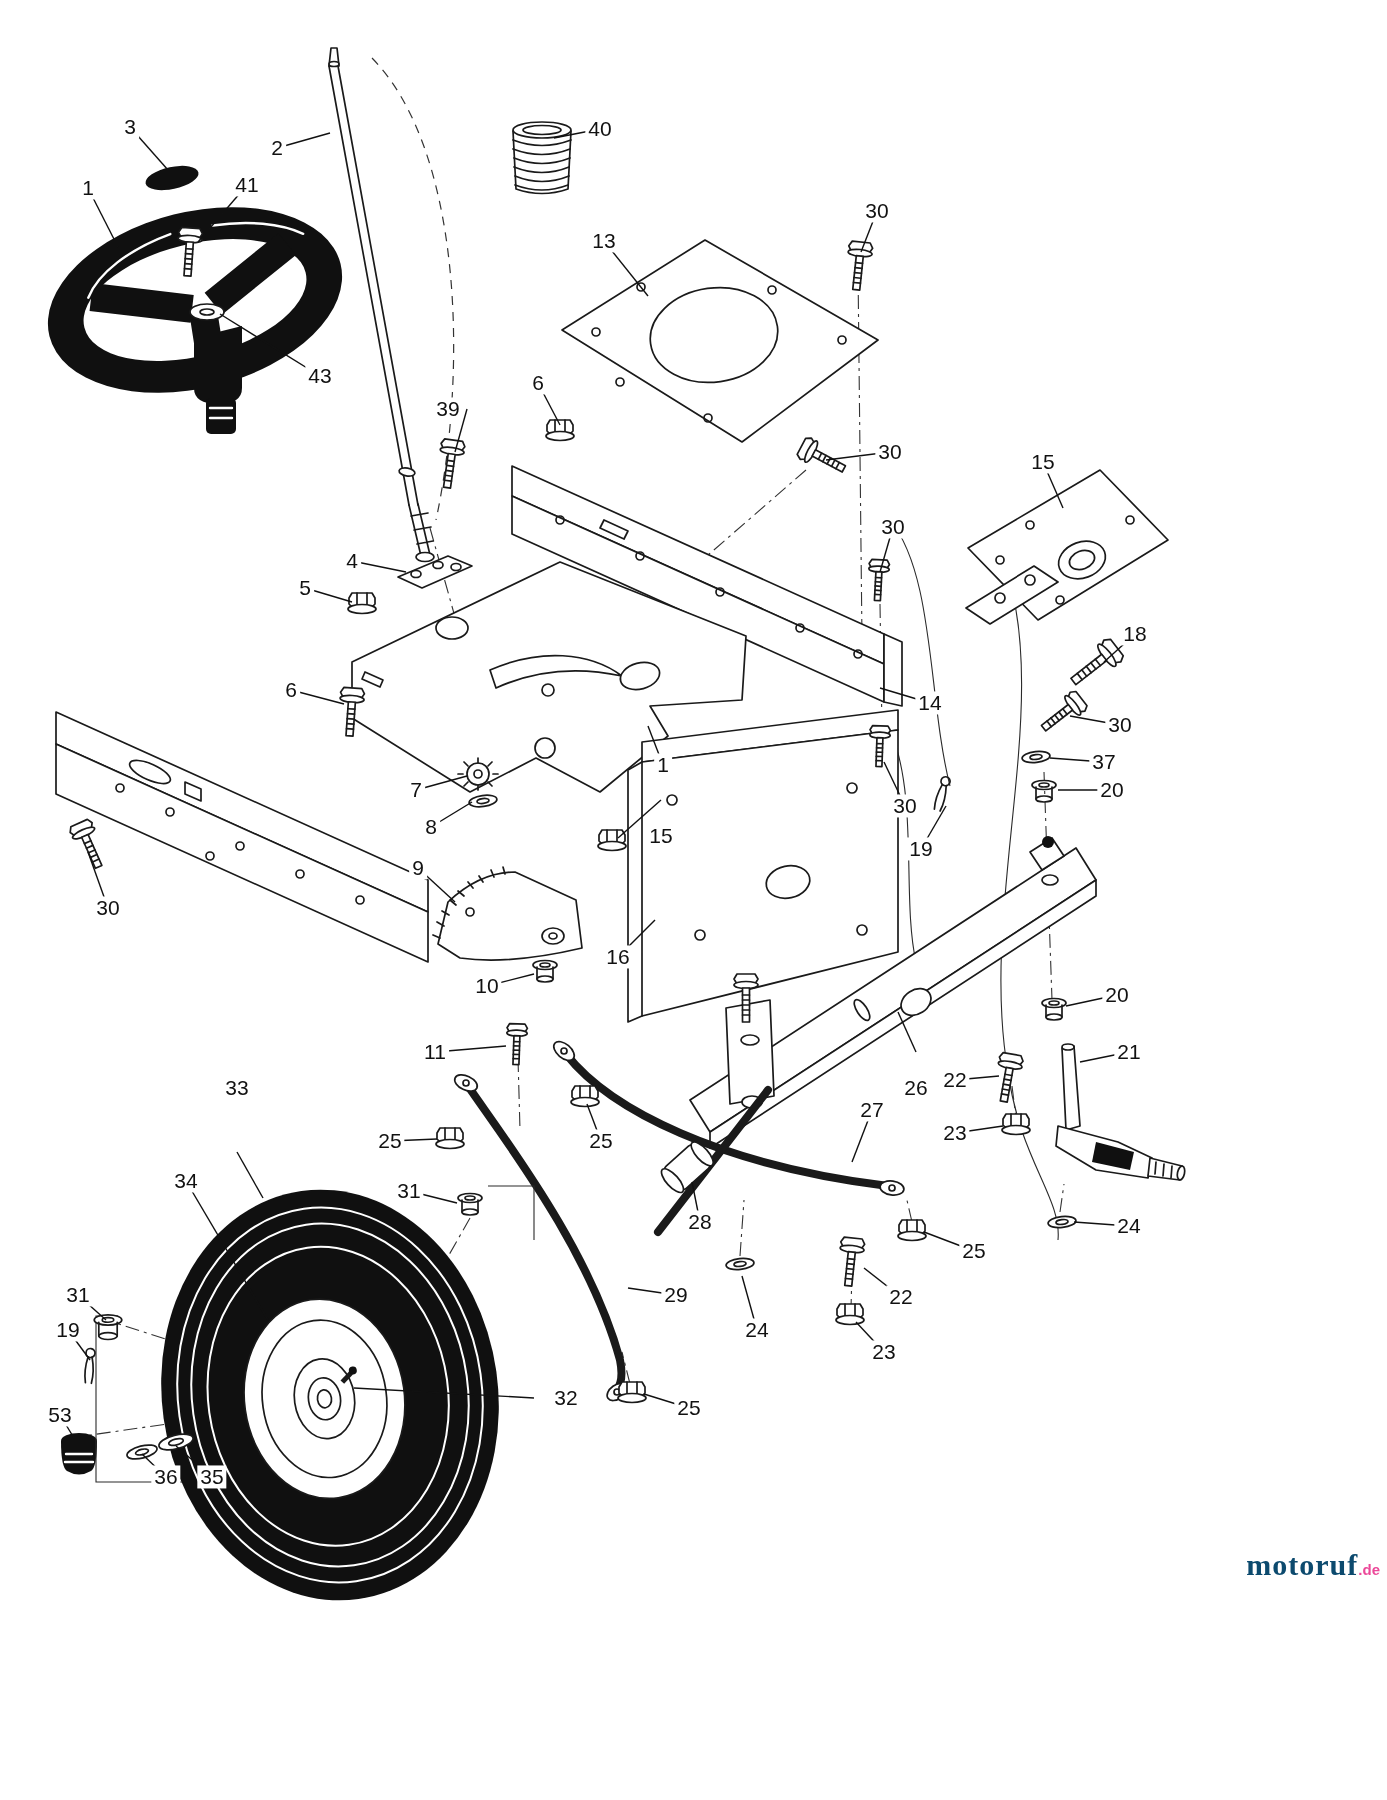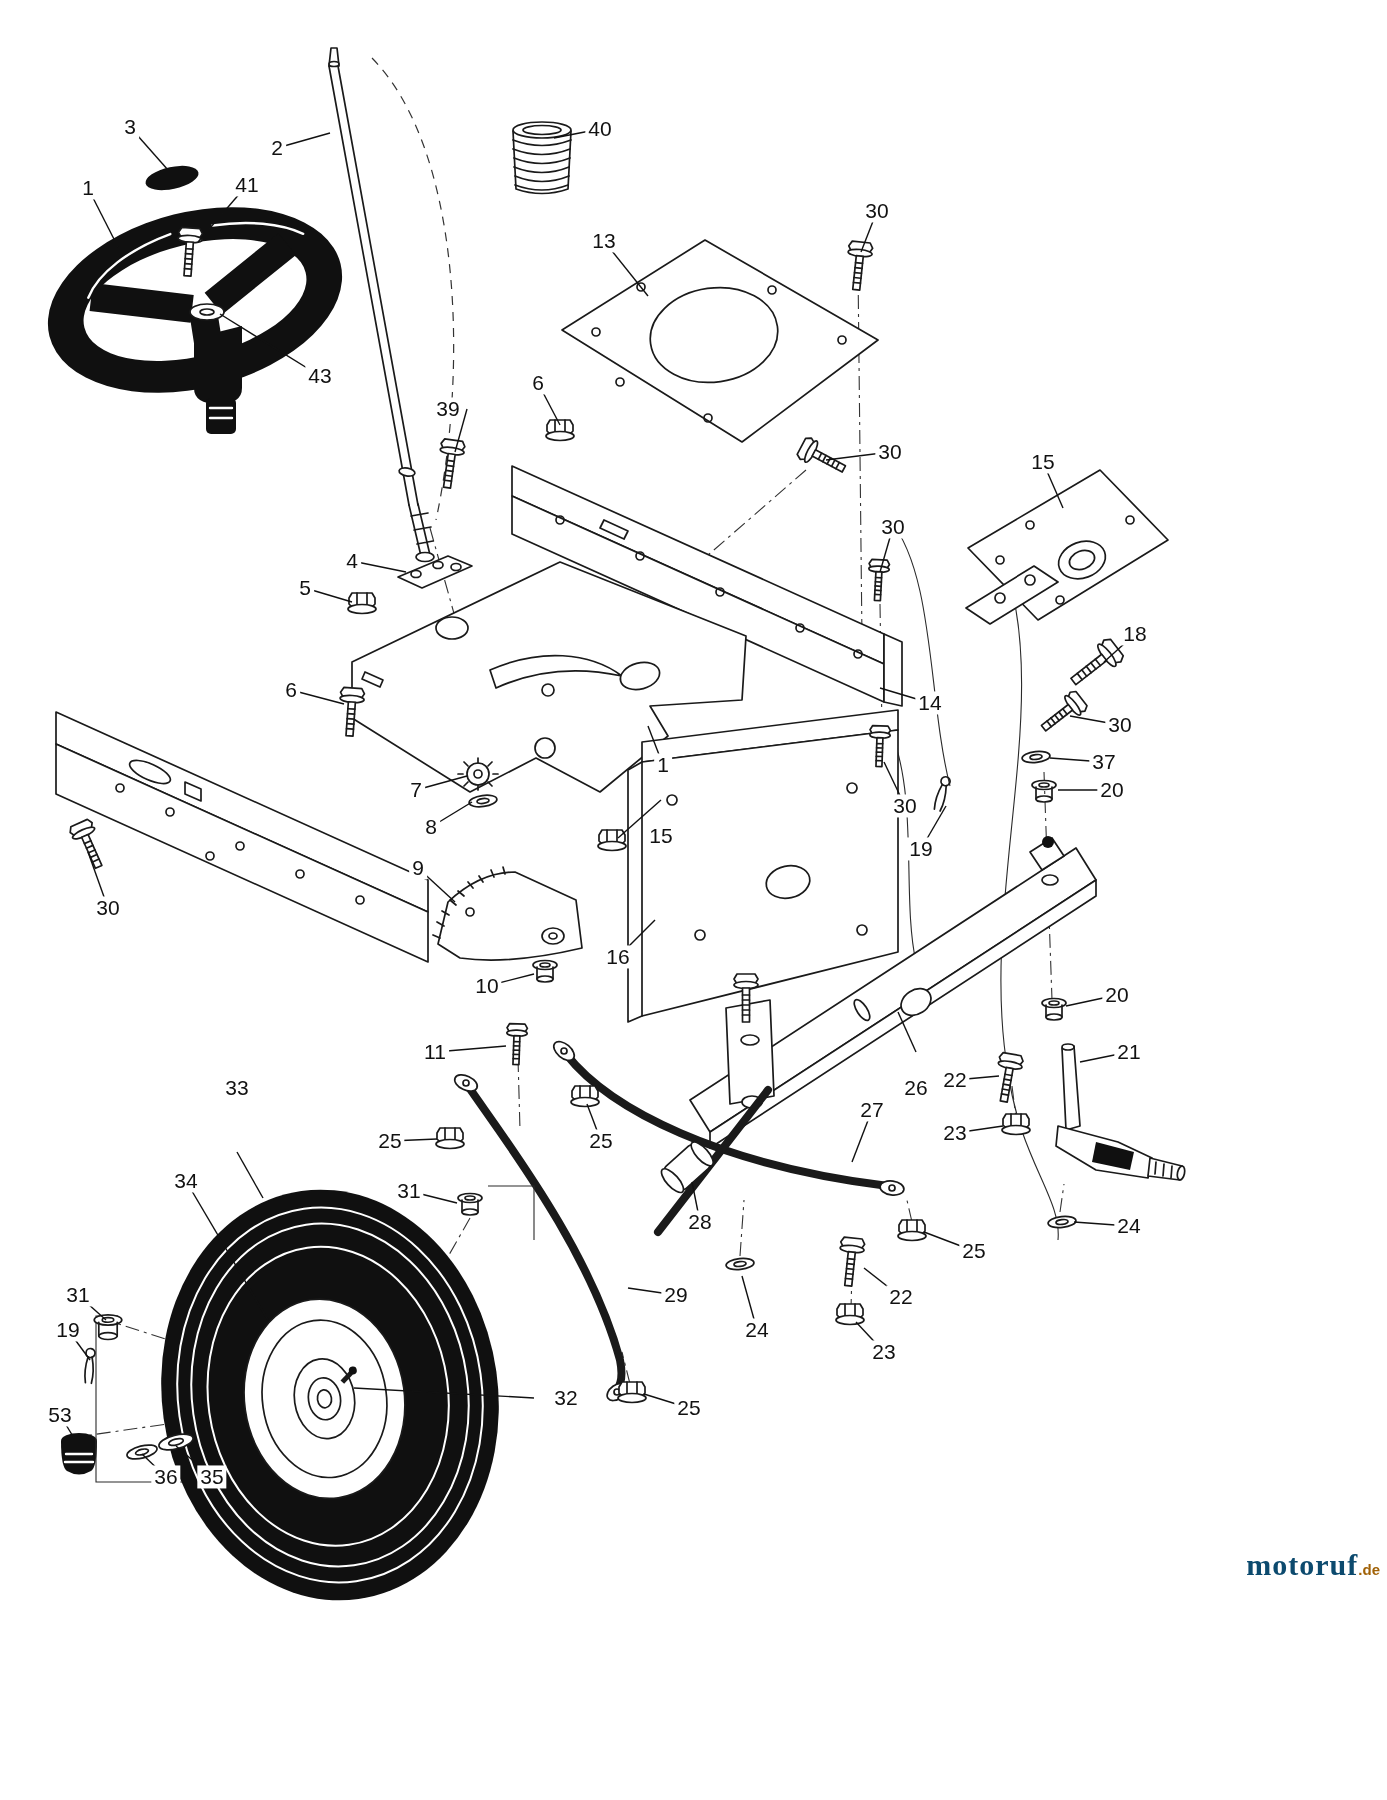--- a/index.html
+++ b/index.html
@@ -13,21 +13,21 @@
   .hl{fill:none;stroke:#ffffff;stroke-width:2.4;stroke-linecap:round;}
   .thin{fill:none;stroke:#2a2a2a;stroke-width:1.1;}
   .cl{fill:none;stroke:#333;stroke-width:1.1;stroke-dasharray:14 5 3 5;}
   .dsh{fill:none;stroke:#333;stroke-width:1.2;stroke-dasharray:9 7;}
   .rod{fill:none;stroke:#1a1a1a;stroke-width:8;stroke-linecap:round;}
   #leaders line{stroke:#111;stroke-width:1.4;}
   .callout{position:absolute;transform:translate(-50%,-50%);font:400 21px "Liberation Sans",sans-serif;
            color:#111;background:#fff;padding:0 3px;line-height:1.1;}
   .watermark{position:absolute;top:1548px;right:7px;white-space:nowrap;}
   .watermark .brand{font:700 30px "Liberation Serif",serif;color:#0c4a6e;letter-spacing:1px;}
-  .watermark .tld{font:700 15px "Liberation Sans",sans-serif;color:#a16207;}
+  .watermark .tld{font:700 15px "Liberation Sans",sans-serif;color:#ec4899;}
 </style>
 </head>
 <body>
 
 <div class="canvas">
 
 <svg class="diagram" width="1387" height="1800" viewBox="0 0 1387 1800">
   <defs>
     <g id="sym-bolt">
       <polygon class="w" points="-9,-12 9,-12 12,-7 9,-2 -9,-2 -12,-7"></polygon>

